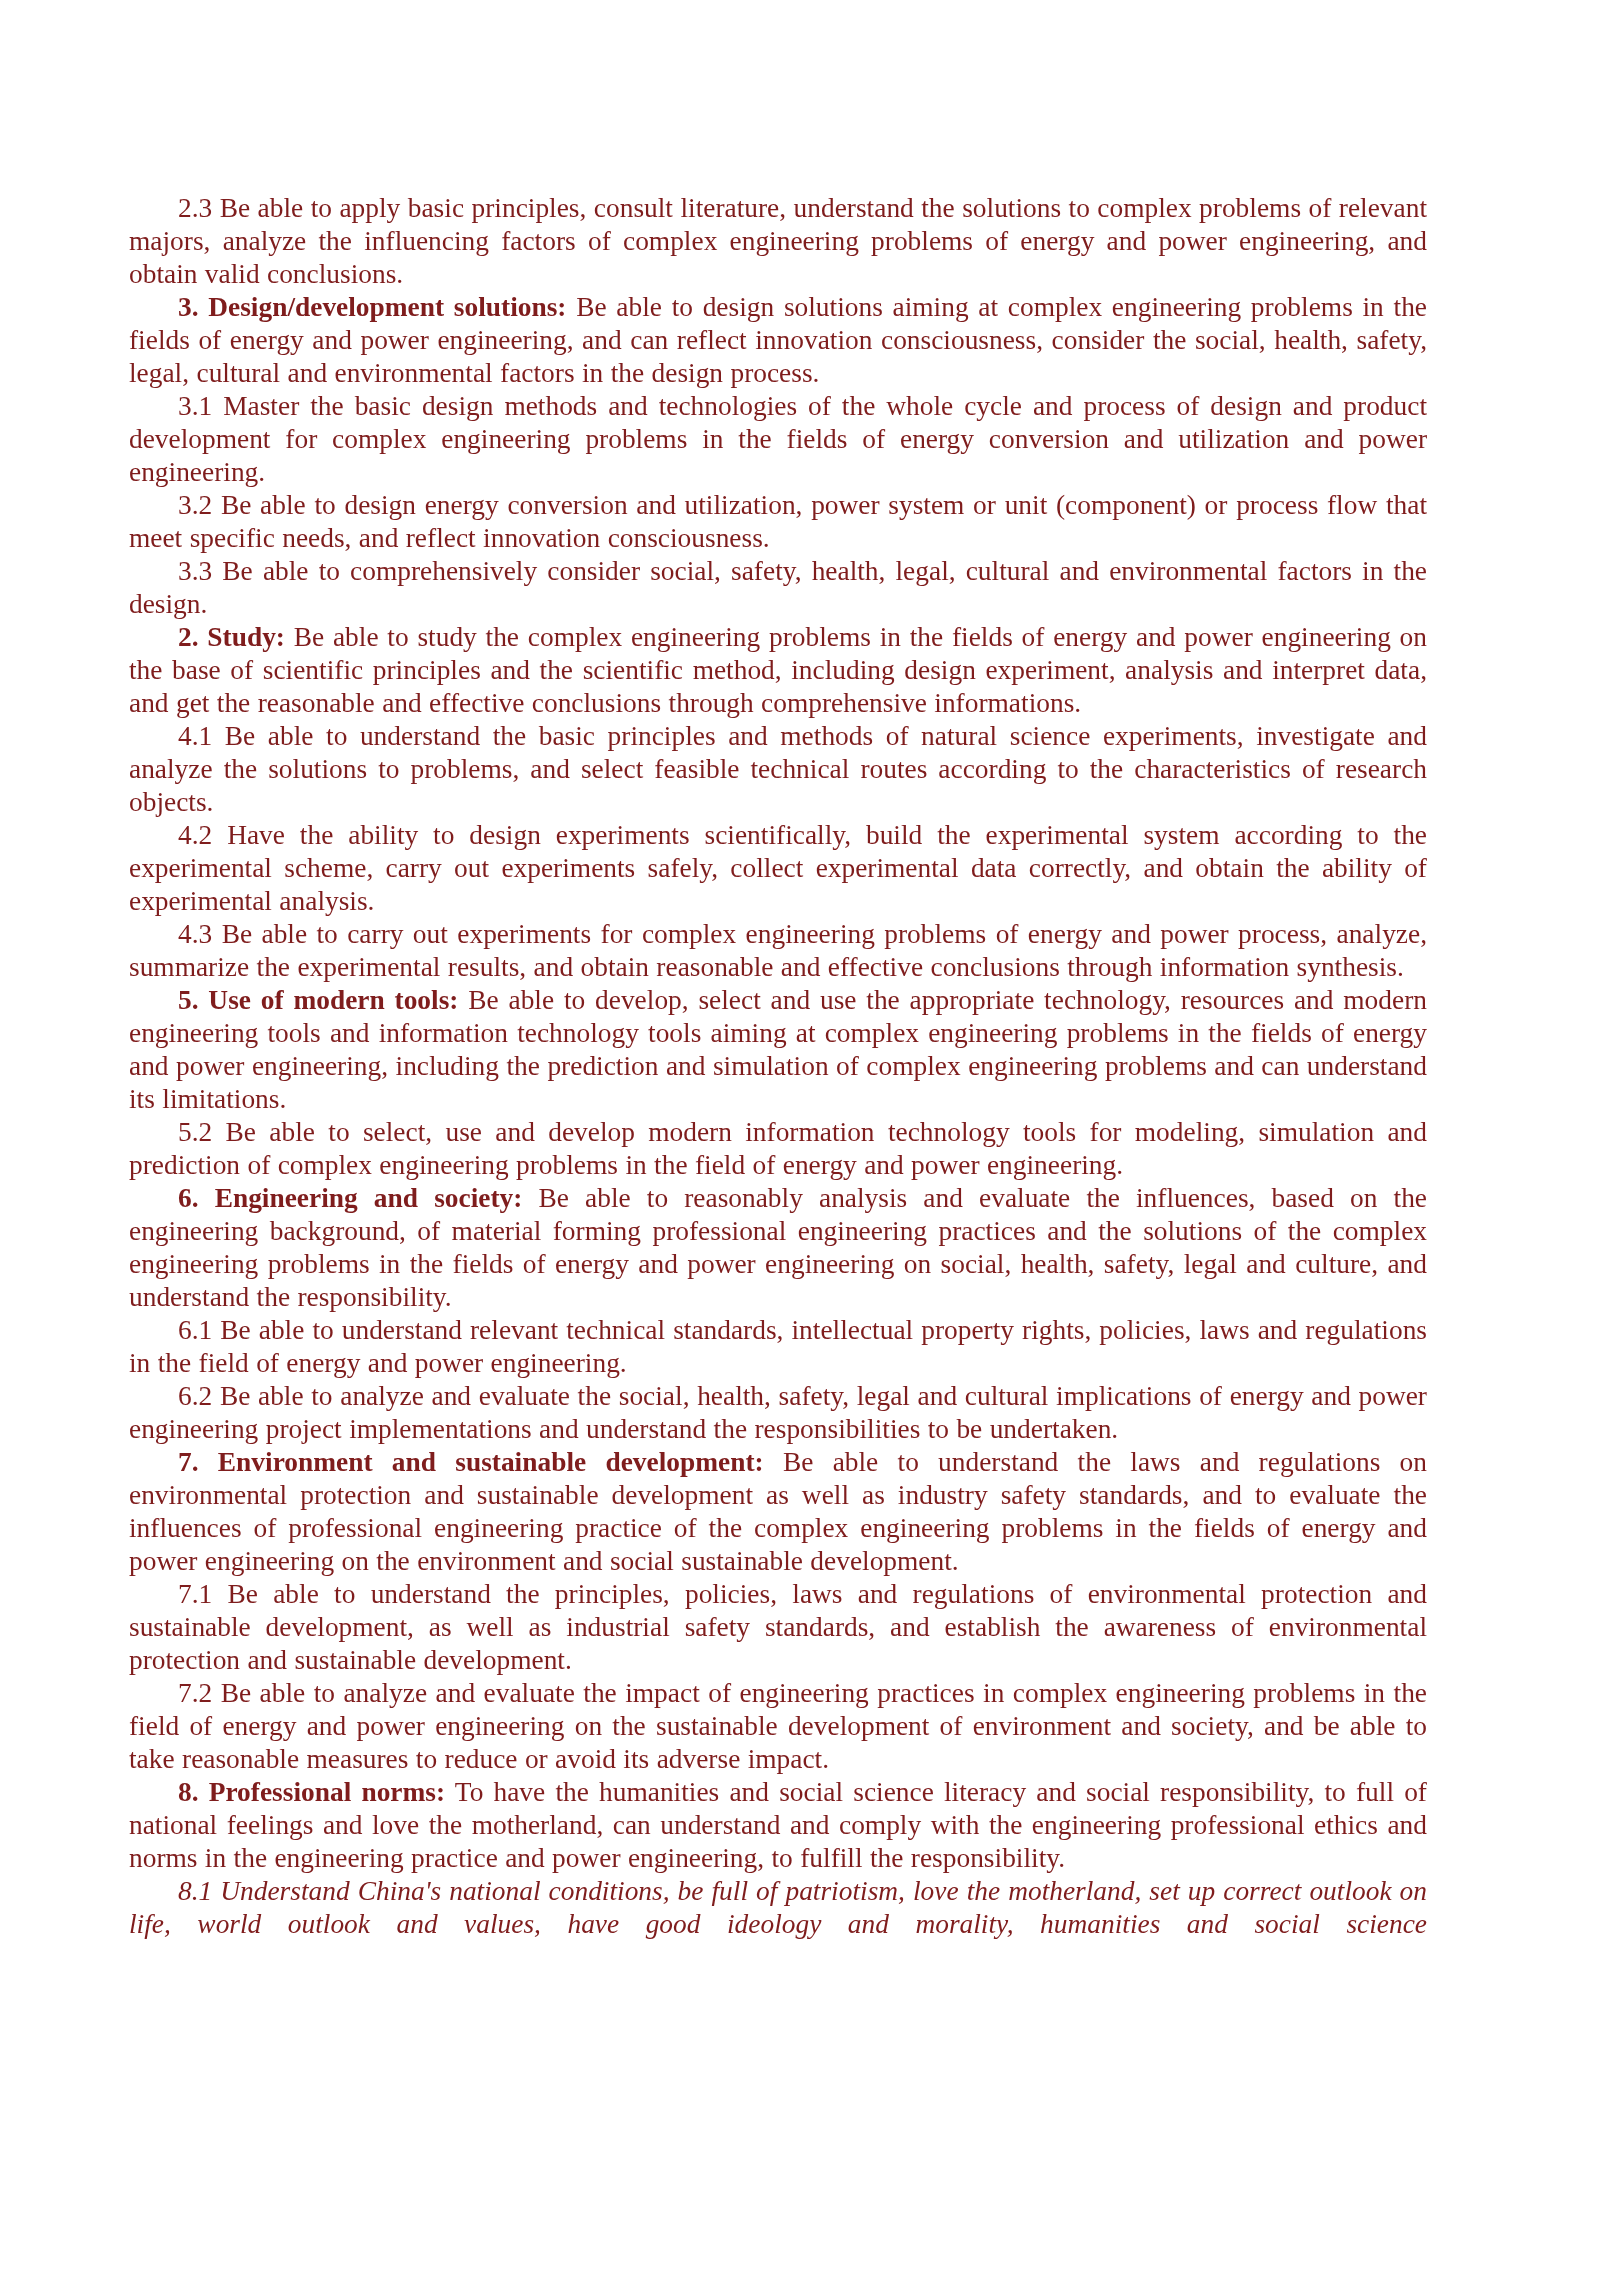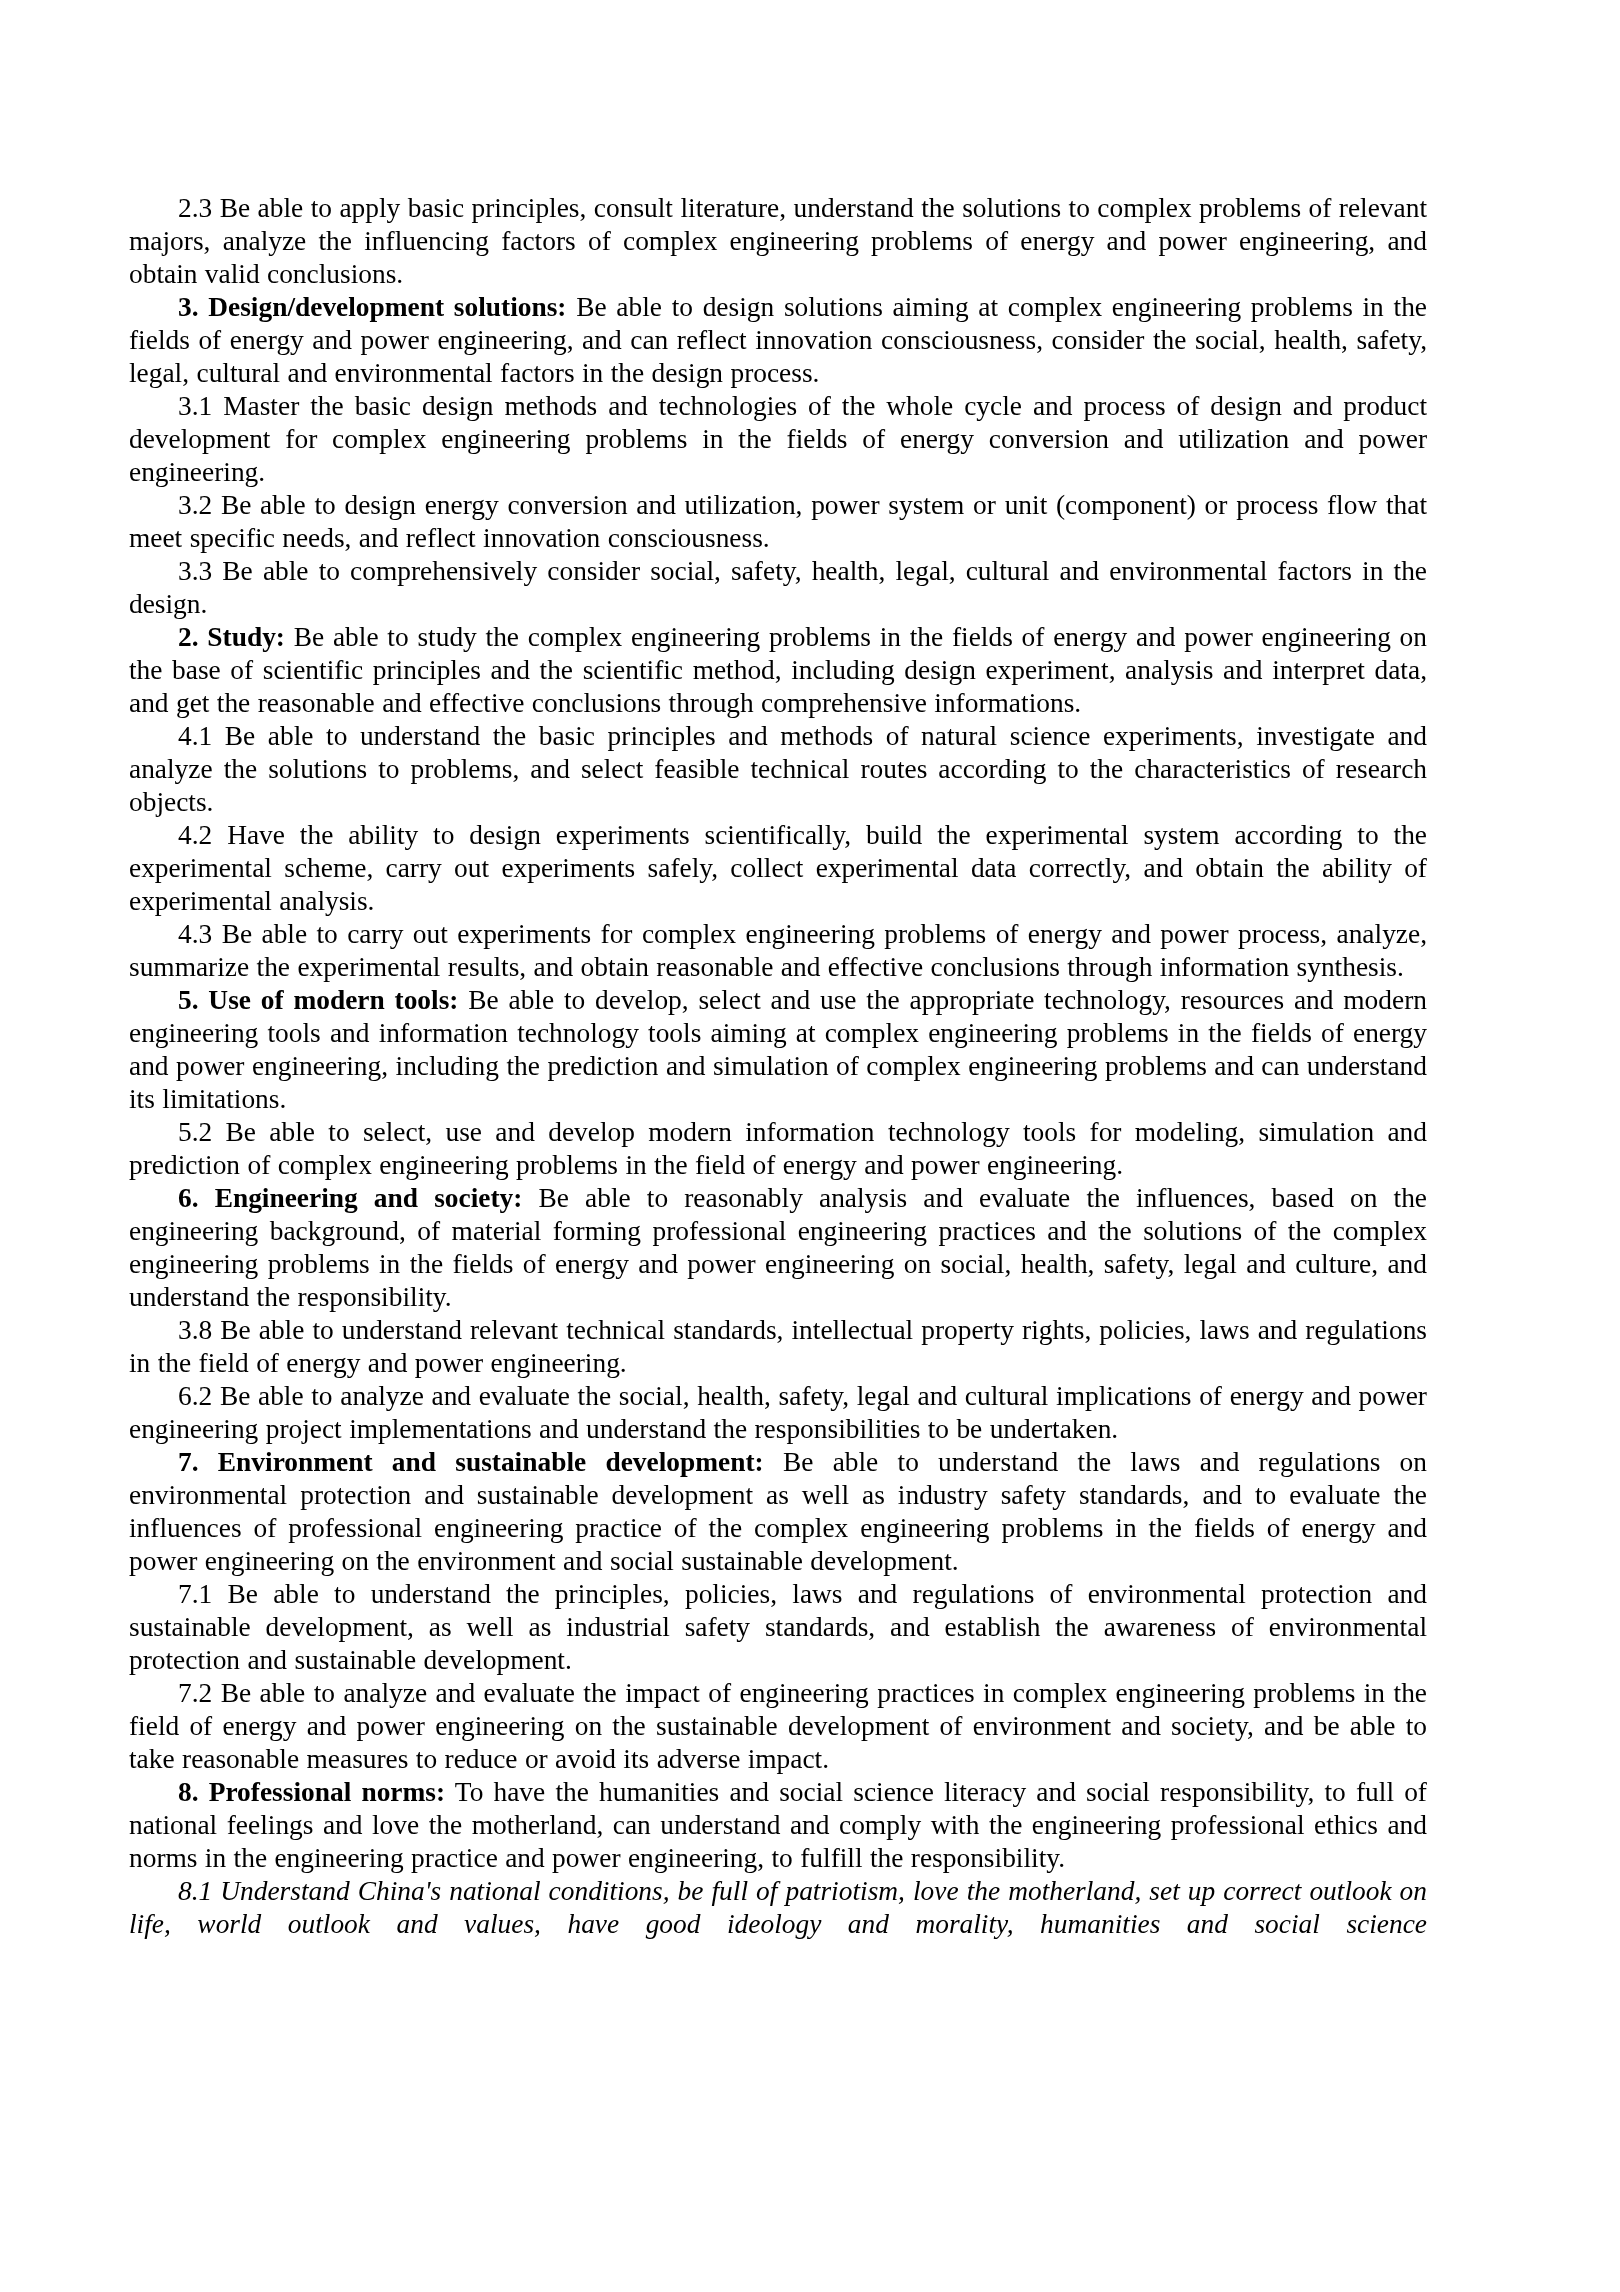--- a/index.html
+++ b/index.html
@@ -23,21 +23,21 @@
   }
   .page-text {
     position: absolute;
     left: 129px;
     top: 192px;
     width: 1298px;
   }
   .page-text p.para {
     margin: 0;
     padding: 0;
-    color: #000000;
+    color: #7f1d1d;
     font-family: "Liberation Serif", serif;
     font-size: 27.4px;
     line-height: 33px;
     text-align: justify;
     text-indent: 49px;
     word-spacing: 0.02em;
   }
   .page-text p.para .lead {
     font-weight: 700;
   }
@@ -71,21 +71,21 @@
 
       <p class="para"><span>4.3 Be able to carry out experiments for complex engineering problems of energy and power process, analyze, summarize the experimental results, and obtain reasonable and effective conclusions through information synthesis.</span></p>
 
       <p class="para"><b class="lead">5. Use of modern tools:</b><span> Be able to develop, select and use the appropriate technology, resources and modern engineering tools and information technology tools aiming at complex engineering problems in the fields of energy and power engineering, including the prediction and simulation of complex engineering problems and can understand its limitations.</span></p>
 
 
       <p class="para"><span>5.2 Be able to select, use and develop modern information technology tools for modeling, simulation and prediction of complex engineering problems in the field of energy and power engineering.</span></p>
 
       <p class="para"><b class="lead">6. Engineering and society:</b><span> Be able to reasonably analysis and evaluate the influences, based on the engineering background, of material forming professional engineering practices and the solutions of the complex engineering problems in the fields of energy and power engineering on social, health, safety, legal and culture, and understand the responsibility.</span></p>
 
-      <p class="para"><span>3.8 Be able to understand relevant technical standards, intellectual property rights, policies, laws and regulations in the field of energy and power engineering.</span></p>
+      <p class="para"><span>6.1 Be able to understand relevant technical standards, intellectual property rights, policies, laws and regulations in the field of energy and power engineering.</span></p>
 
       <p class="para"><span>6.2 Be able to analyze and evaluate the social, health, safety, legal and cultural implications of energy and power engineering project implementations and understand the responsibilities to be undertaken.</span></p>
 
       <p class="para"><b class="lead">7. Environment and sustainable development:</b><span> Be able to understand the laws and regulations on environmental protection and sustainable development as well as industry safety standards, and to evaluate the influences of professional engineering practice of the complex engineering problems in the fields of energy and power engineering on the environment and social sustainable development.</span></p>
 
       <p class="para"><span>7.1 Be able to understand the principles, policies, laws and regulations of environmental protection and sustainable development, as well as industrial safety standards, and establish the awareness of environmental protection and sustainable development.</span></p>
 
       <p class="para"><span>7.2 Be able to analyze and evaluate the impact of engineering practices in complex engineering problems in the field of energy and power engineering on the sustainable development of environment and society, and be able to take reasonable measures to reduce or avoid its adverse impact.</span></p>
 
       <p class="para"><b class="lead">8. Professional norms:</b><span> To have the humanities and social science literacy and social responsibility, to full of national feelings and love the motherland, can understand and comply with the engineering professional ethics and norms in the engineering practice and power engineering, to fulfill the responsibility.</span></p>

